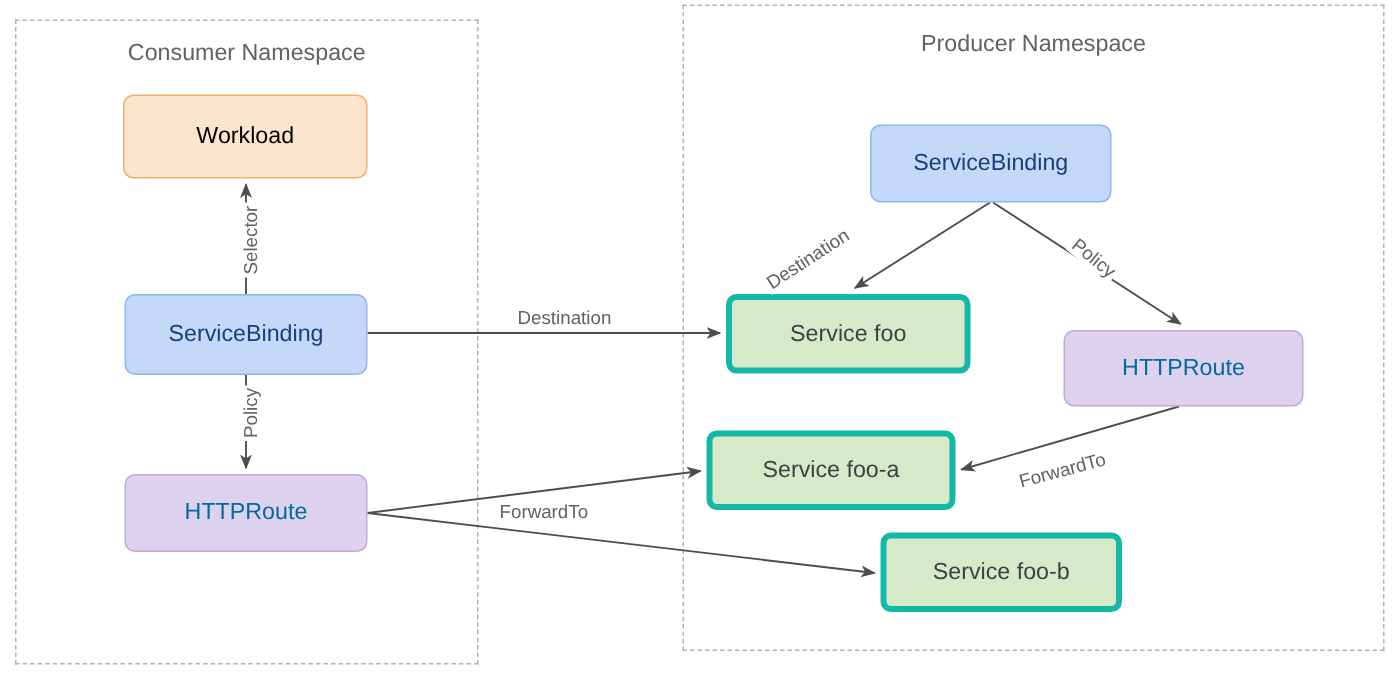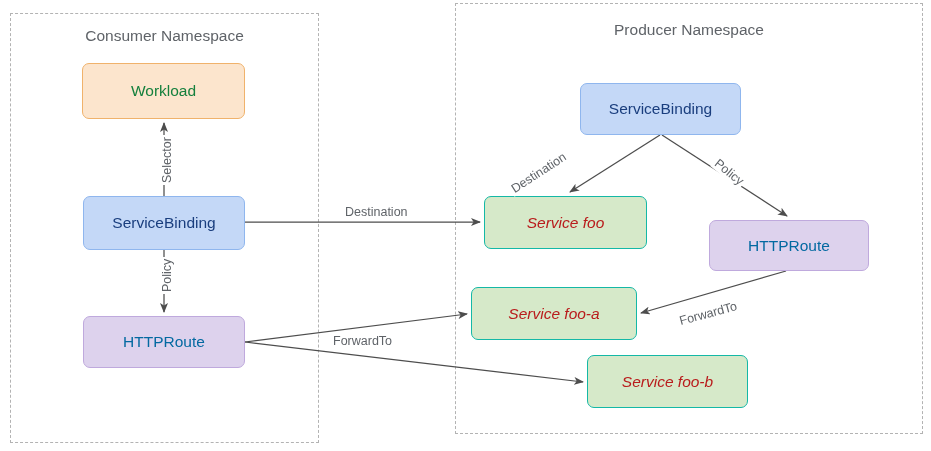--- a/index.html
+++ b/index.html
@@ -42,37 +42,36 @@
     border-radius: 7px;
     display: flex;
     align-items: center;
     justify-content: center;
     font-size: 15.5px;
     white-space: nowrap;
   }
   .node.workload {
     background: #fce5cd;
     border: 1px solid #f0b26b;
-    color: #15803d;
+    color: #000000;
   }
   .node.binding {
     background: #c4d8f7;
     border: 1px solid #8fb6ee;
     color: #1a3e7e;
   }
   .node.route {
     background: #ddd2ed;
     border: 1px solid #bfa9dd;
     color: #0369a1;
   }
   .node.service {
     background: #d6e9c9;
-    border: 1px solid #14b8a6;
-    color: #b91c1c;
-    font-style: italic;
+    border: 4px solid #14b8a6;
+    color: #404040;
   }
   .edge-label {
     position: absolute;
     font-size: 12.5px;
     color: #5f6368;
     white-space: nowrap;
     background: #ffffff;
     padding: 0 2px;
   }
   .edge-label.rot-90 {

